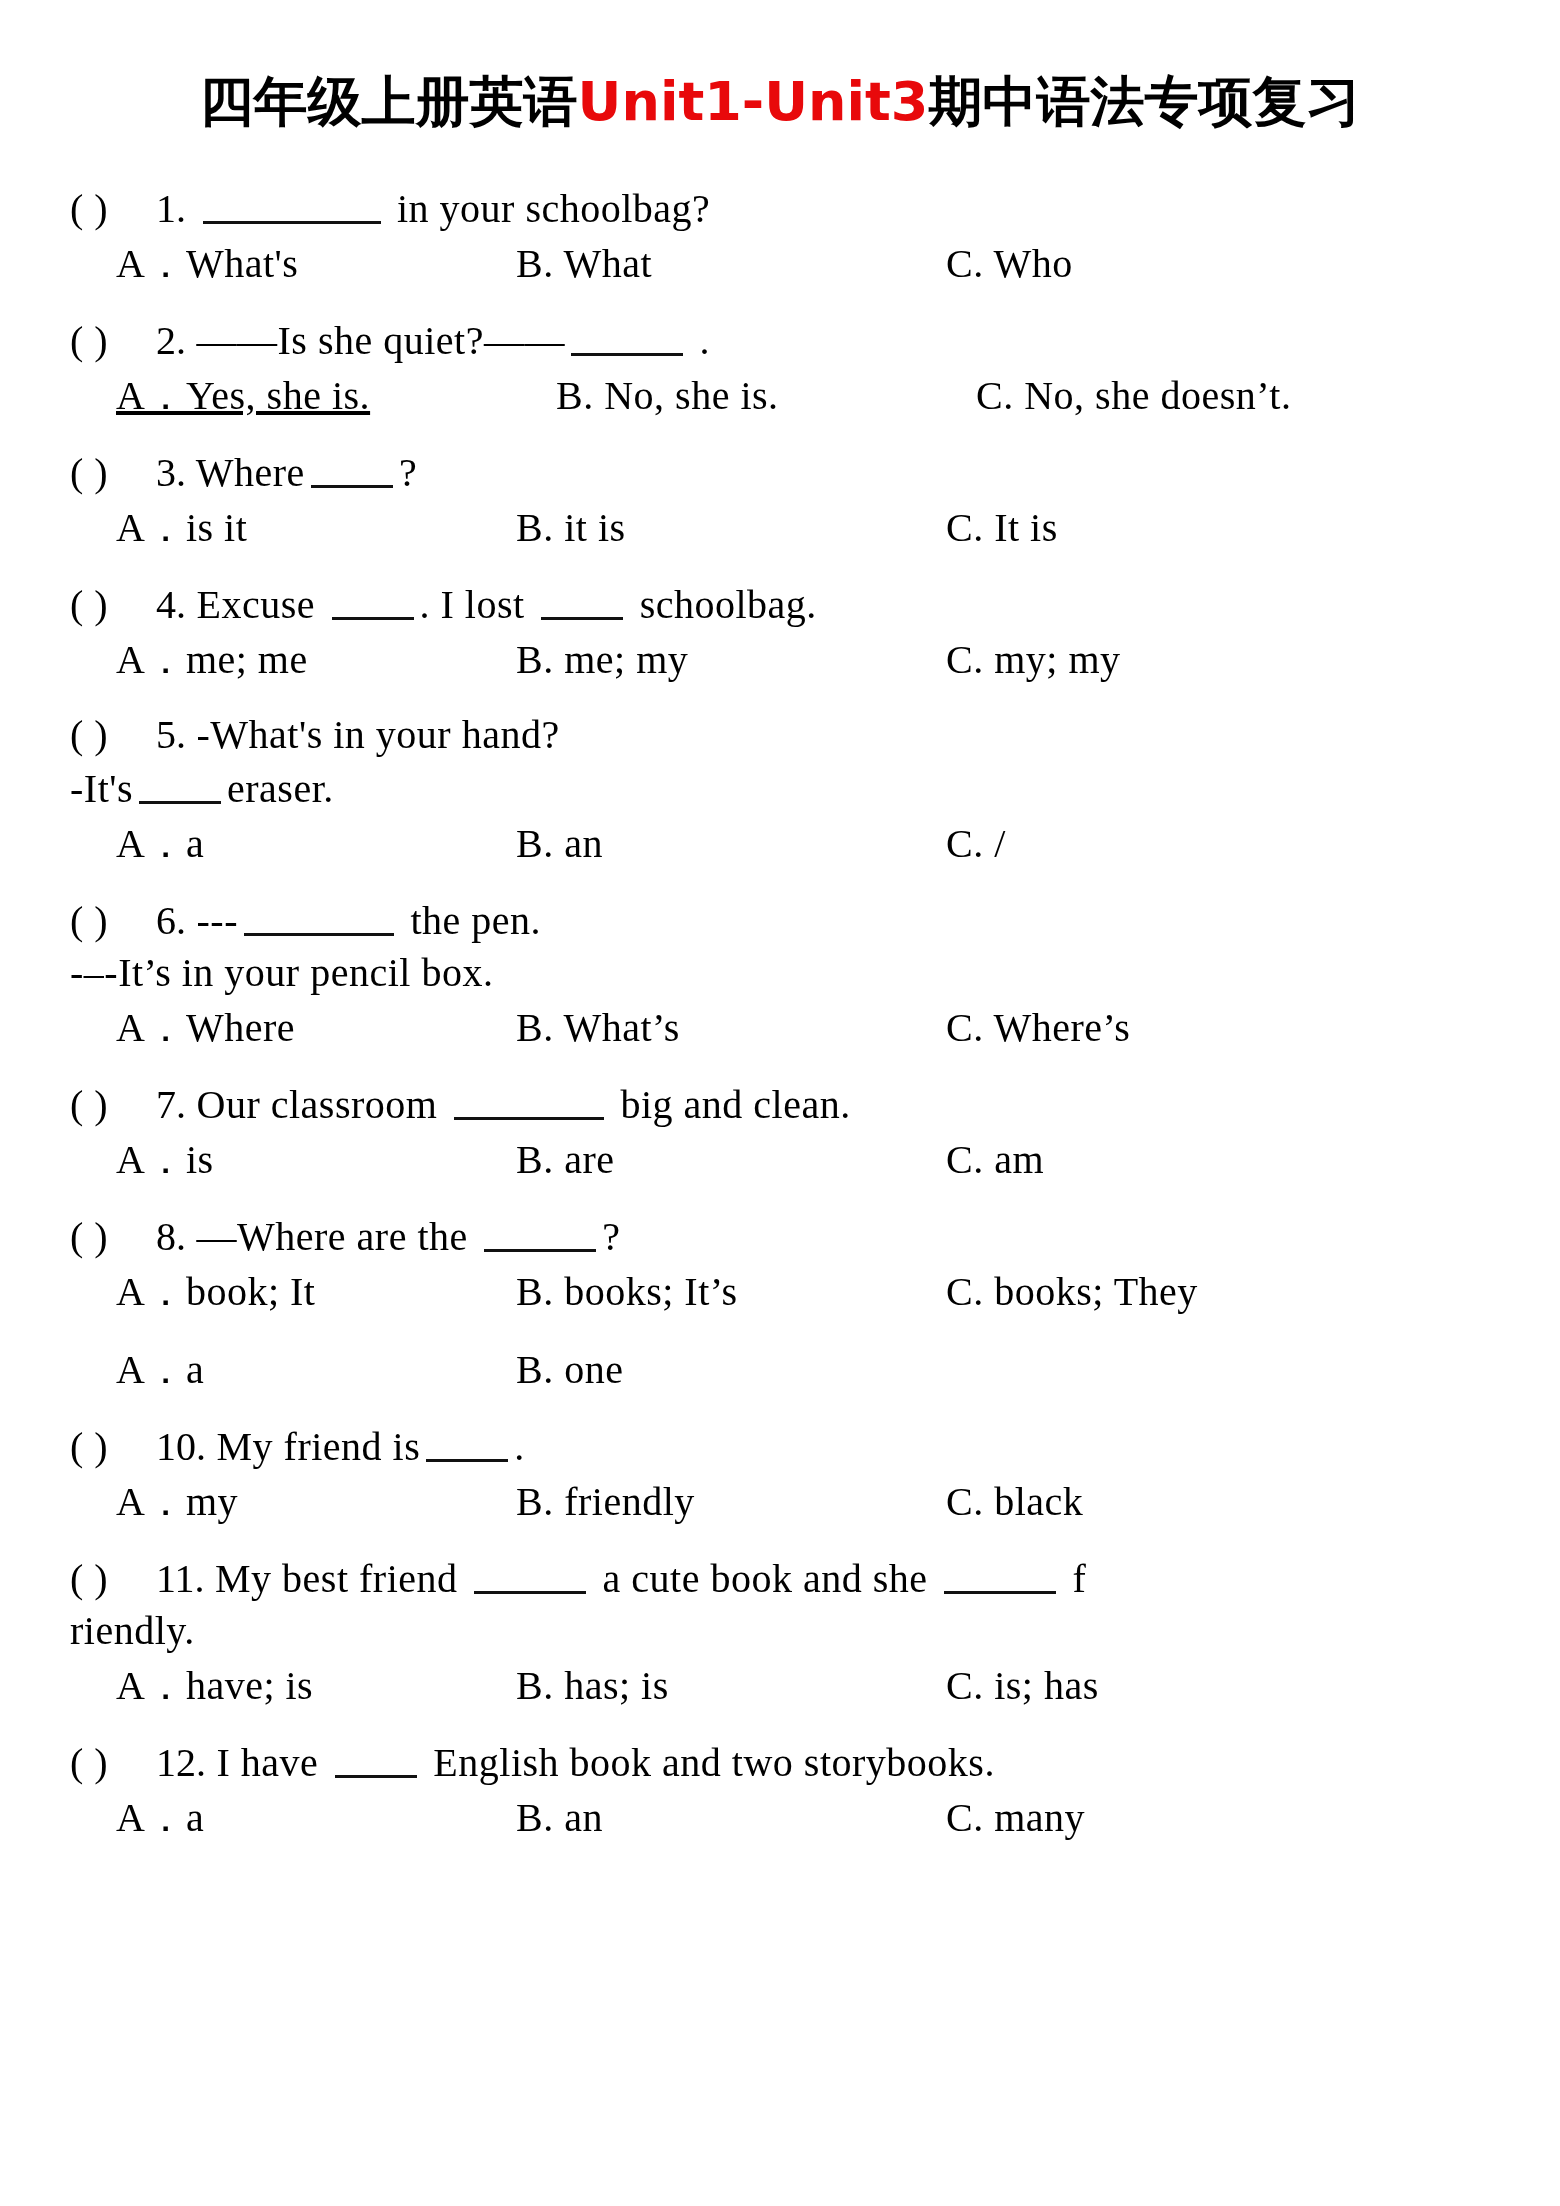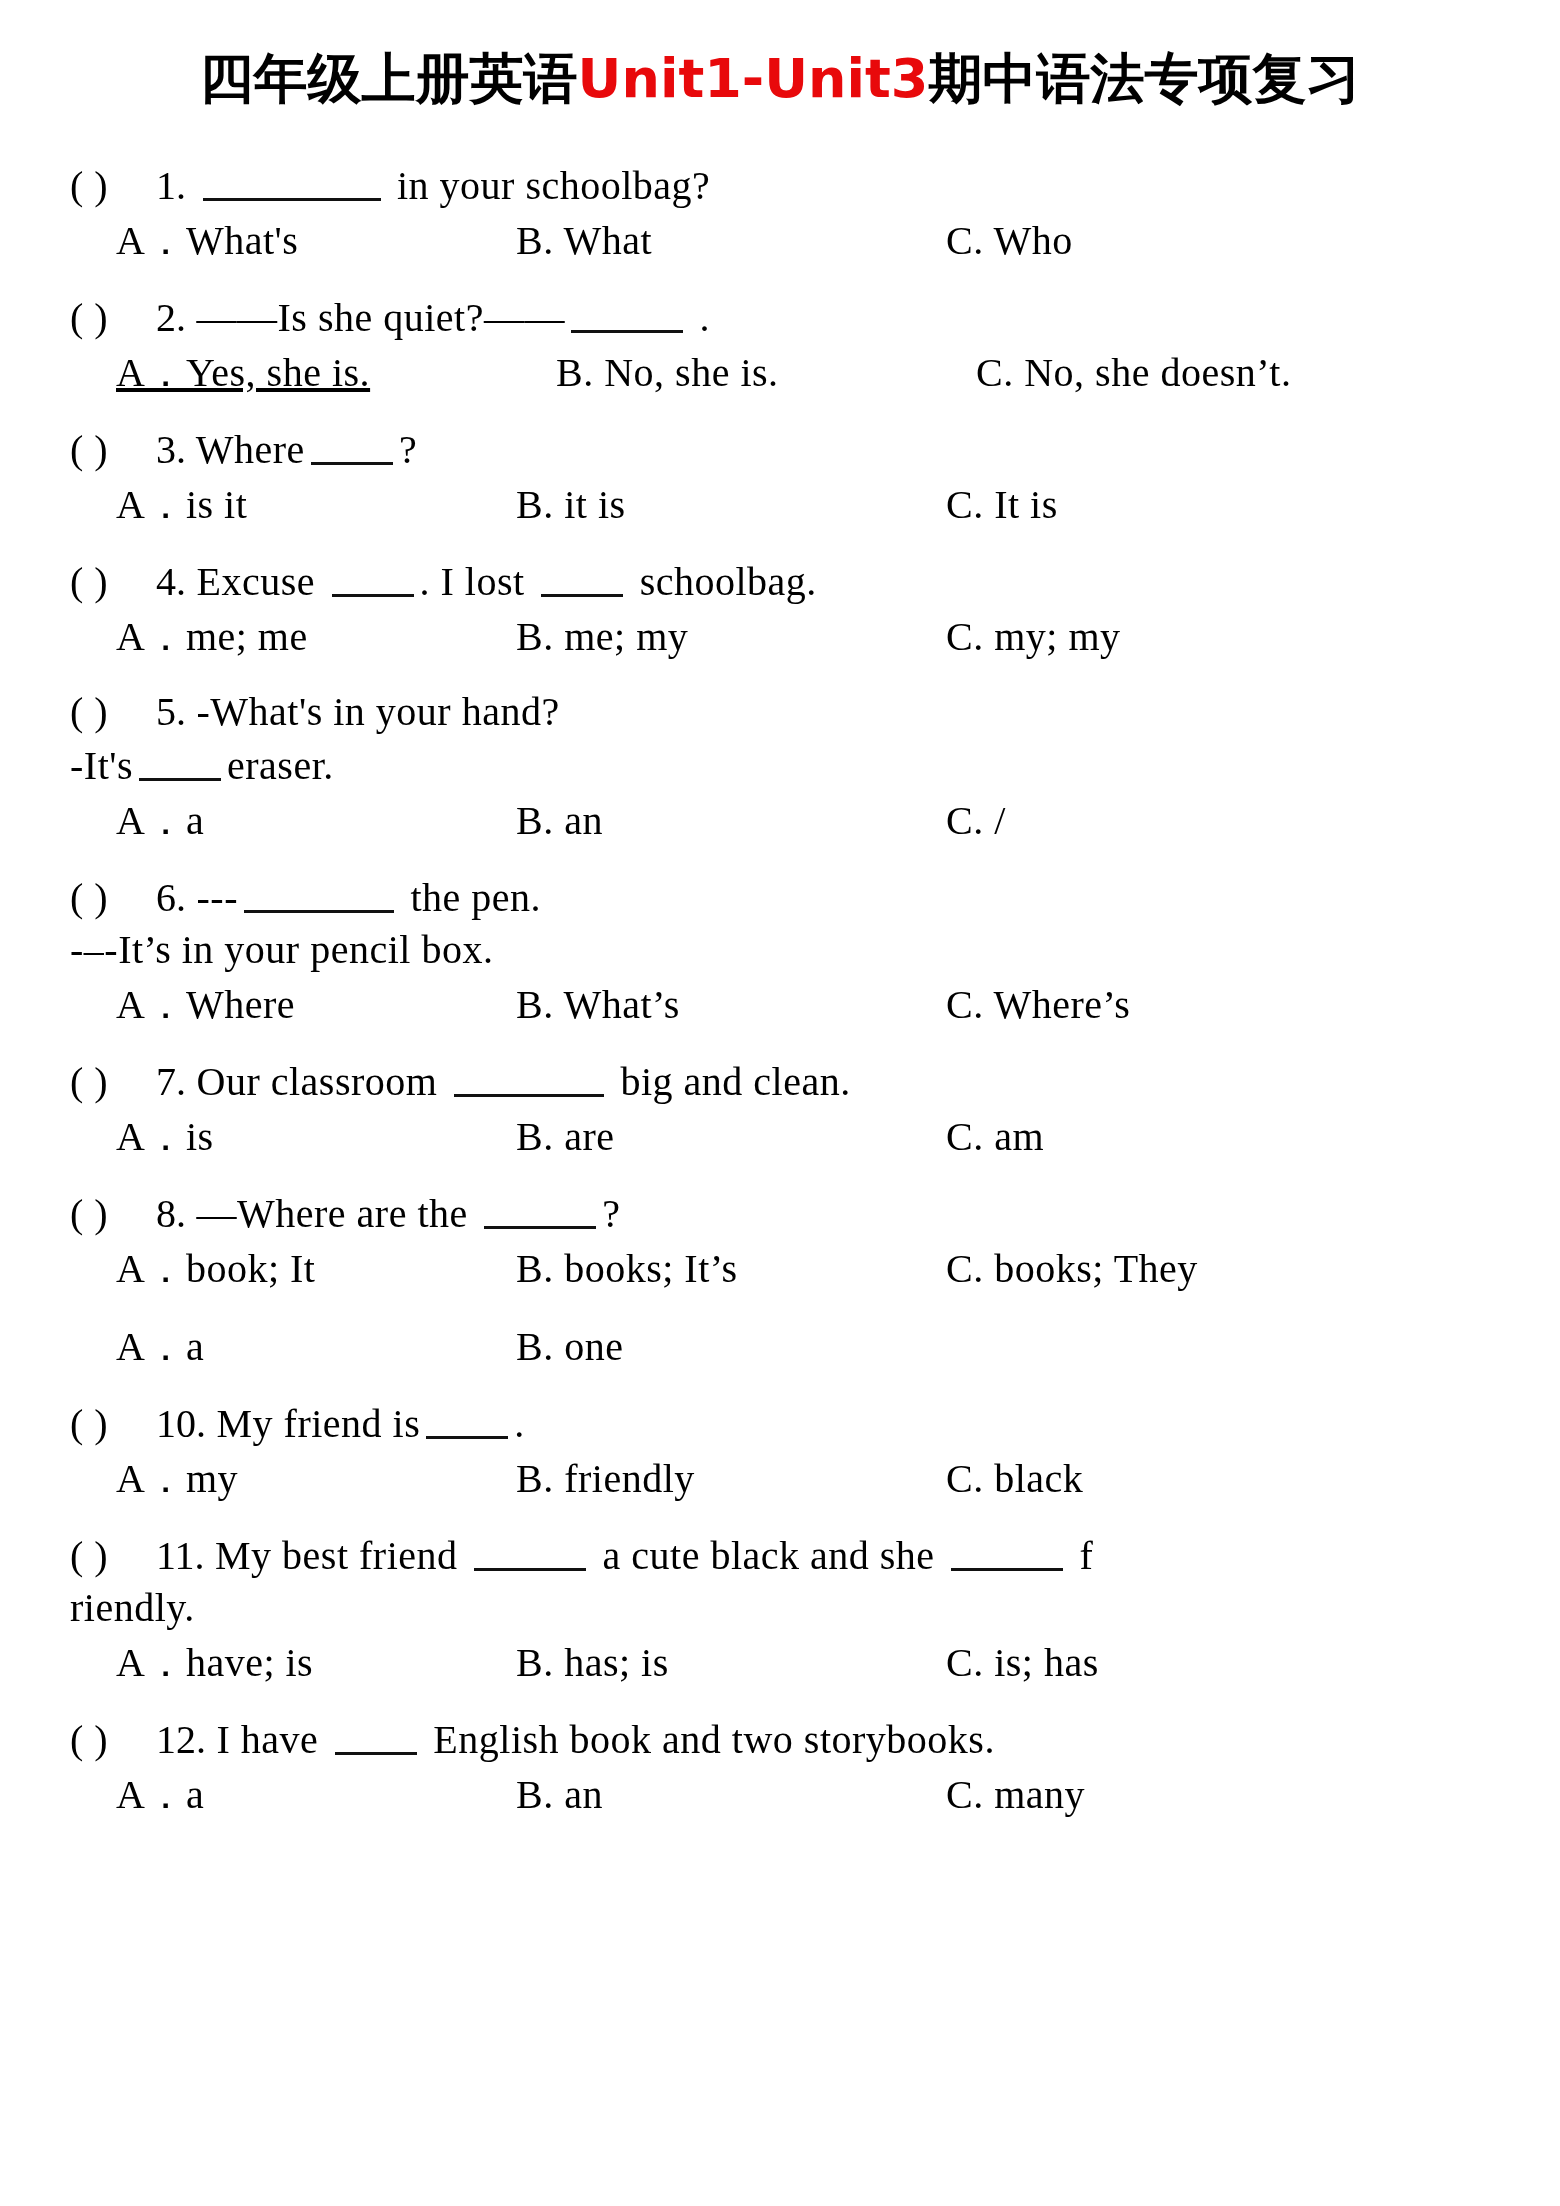--- a/index.html
+++ b/index.html
@@ -11,21 +11,21 @@
     width: 1560px;
     height: 2206px;
     font-family: "Liberation Serif", "DejaVu Serif", serif;
     color: #000000;
     overflow: hidden;
   }
   .page {
     width: 1560px;
     height: 1770px;
     box-sizing: border-box;
-    padding: 29px 70px 0 70px;
+    padding: 52px 70px 0 70px;
     position: relative;
     border-radius: 19px;
   }
   .title {
     text-align: center;
     font-family: "DejaVu Sans", "Liberation Sans", sans-serif;
     font-weight: bold;
     font-size: 54px;
     letter-spacing: 0px;
     margin: 14px 0 42px 0;
@@ -213,21 +213,21 @@
       <div class="options">
         <span class="opt opt-a">A．my</span>
         <span class="opt opt-b">B. friendly</span>
         <span class="opt opt-c">C. black</span>
       </div>
     </div>
 
     <div class="q-block">
       <div class="stem">
         <span class="paren">(    )</span><span class="qnum">11.</span>
-        <span>My best friend </span><span class="blank b-md"></span><span> a cute black and she </span><span class="blank b-md"></span><span> f</span>
+        <span>My best friend </span><span class="blank b-md"></span><span> a cute book and she </span><span class="blank b-md"></span><span> f</span>
       </div>
       <div class="cont">riendly.</div>
       <div class="options">
         <span class="opt opt-a">A．have; is</span>
         <span class="opt opt-b">B. has; is</span>
         <span class="opt opt-c">C. is; has</span>
       </div>
     </div>
 
     <div class="q-block">

